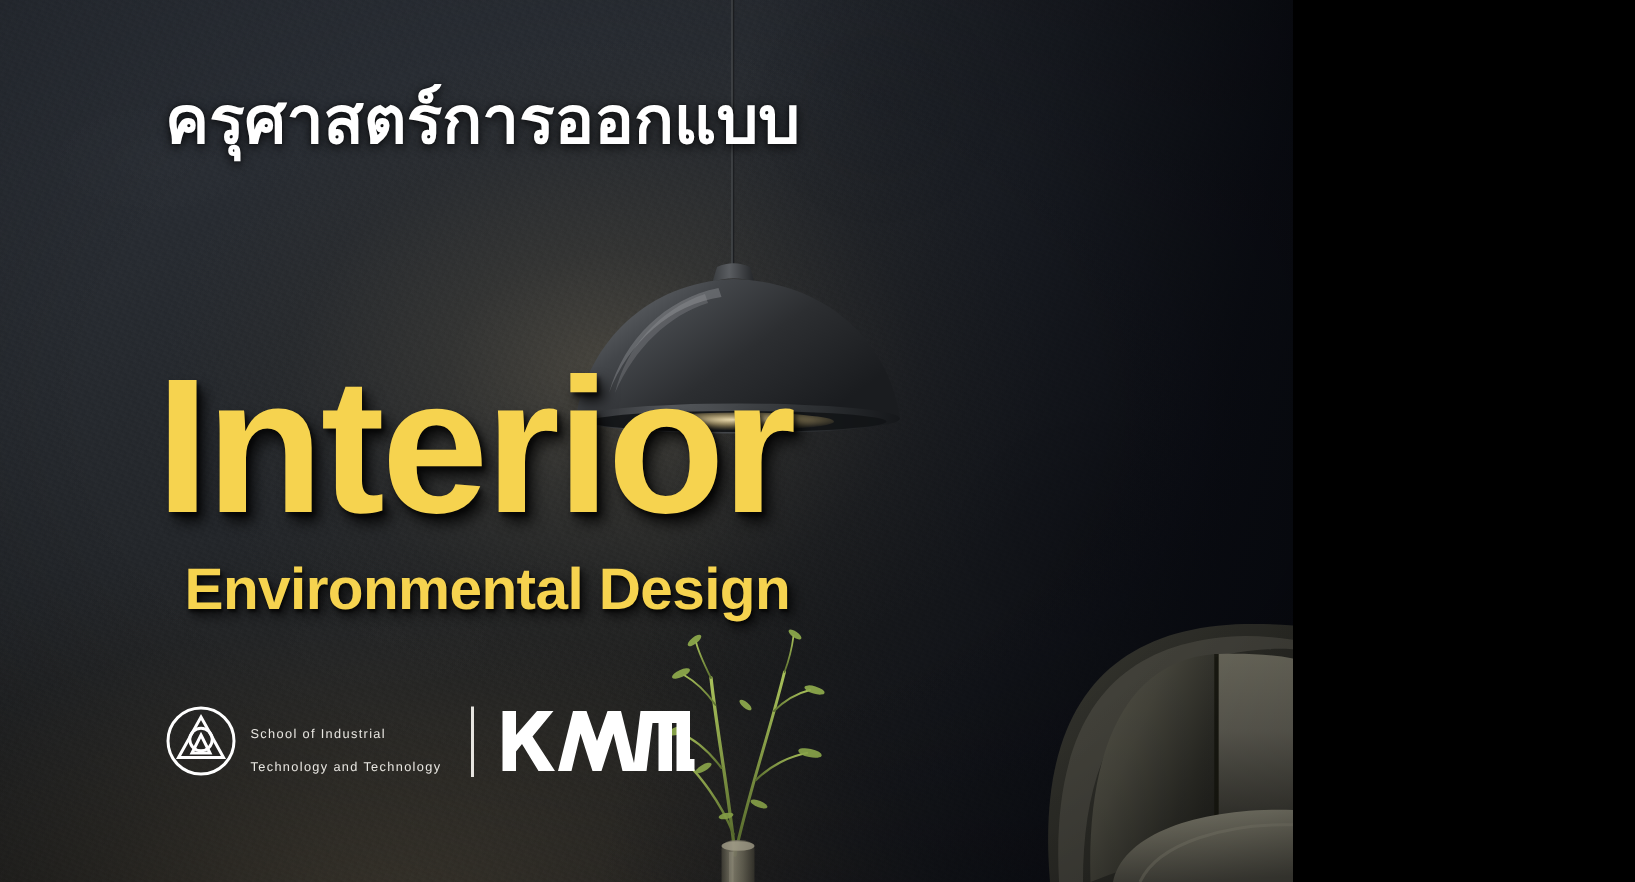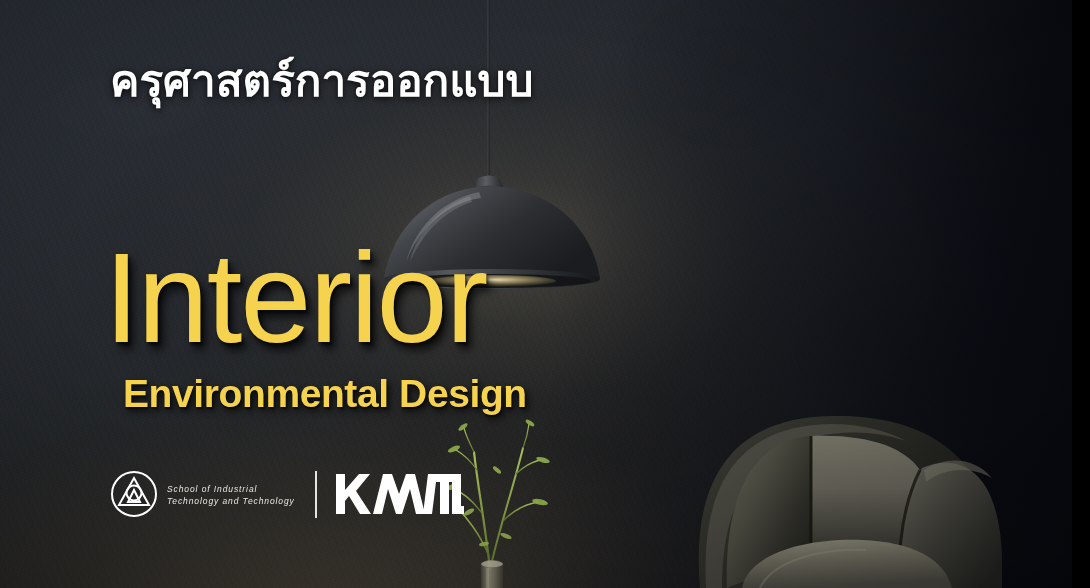--- a/index.html
+++ b/index.html
@@ -7,21 +7,21 @@
     margin: 0;
     padding: 0;
     background: #000;
   }
   body {
     font-family: "Liberation Sans", sans-serif;
   }
 
   #banner {
     position: relative;
-    width: 1072px;
+    width: 862px;
     height: 588px;
     overflow: hidden;
     background: #b91c1c;
     user-select: none;
   }
 
   
   .bg-base {
     position: absolute;
     inset: 0;
@@ -130,21 +130,21 @@
     letter-spacing: -0.2px;
     white-space: nowrap;
     text-shadow: 0 2px 6px rgba(0,0,0,0.8), 0 1px 2px rgba(0,0,0,0.6);
   }
 
   .big-word {
     position: absolute;
     top: 234px;
     left: -6px;
     color: #f6d34f;
-    font-weight: 400;
+    font-weight: 700;
     font-size: 128px;
     line-height: 1;
     letter-spacing: -2px;
     white-space: nowrap;
     text-shadow: 5px 7px 9px rgba(0,0,0,0.75), 2px 3px 3px rgba(0,0,0,0.6);
   }
 
   .eng-sub2 {
     position: absolute;
     top: 372px;
@@ -174,24 +174,23 @@
     font-weight: 400;
     letter-spacing: 4px;
     line-height: 0.95;
     font-family: "Liberation Sans", sans-serif;
   }
   .siet-tag {
     color: #e9e7e2;
     font-size: 8.5px;
     letter-spacing: 0.9px;
     line-height: 1.22;
-    margin-top: 2px;
+    margin-top: 12px;
     white-space: nowrap;
     font-family: "Liberation Sans", sans-serif;
-    font-style: italic;
   }
   .logo-divider {
     width: 2px;
     height: 47px;
     background: #e6e4df;
     margin: 0 17px 0 20px;
     flex: 0 0 auto;
   }
   .kmitl-mark { height: 44px; width: 130px; flex: 0 0 auto; }
 </style>

